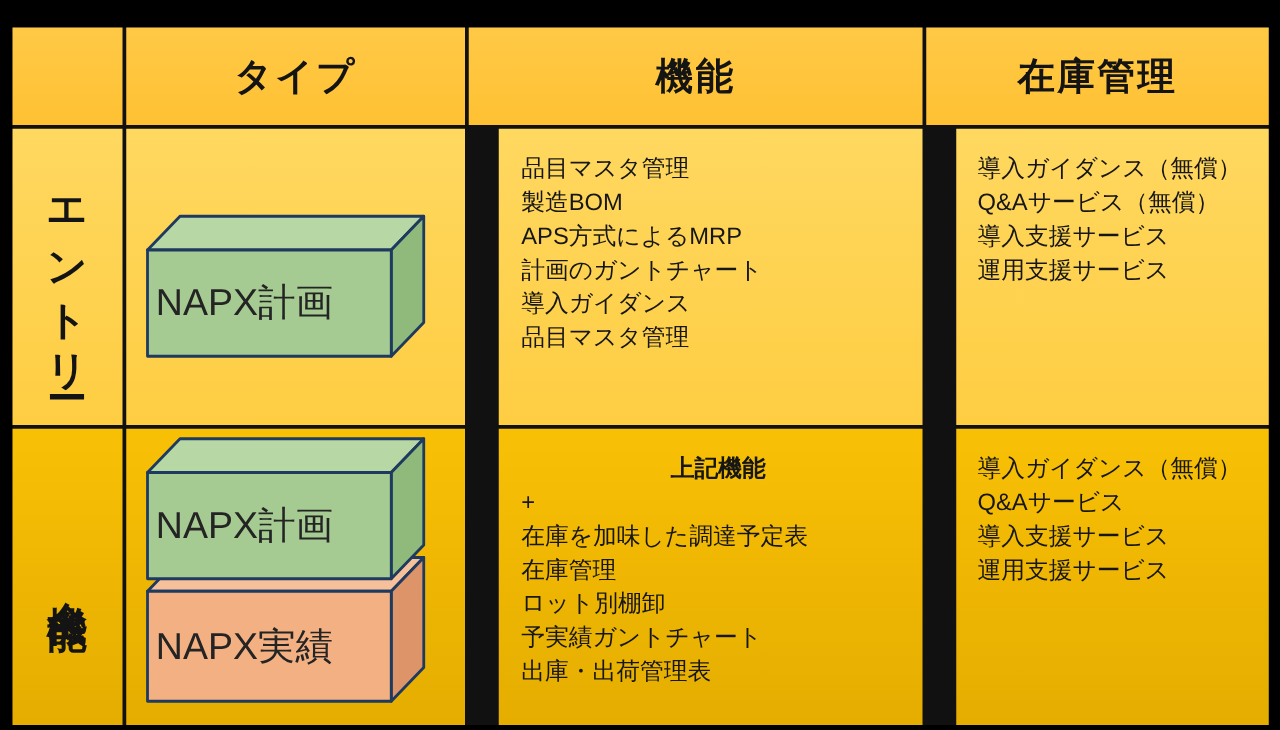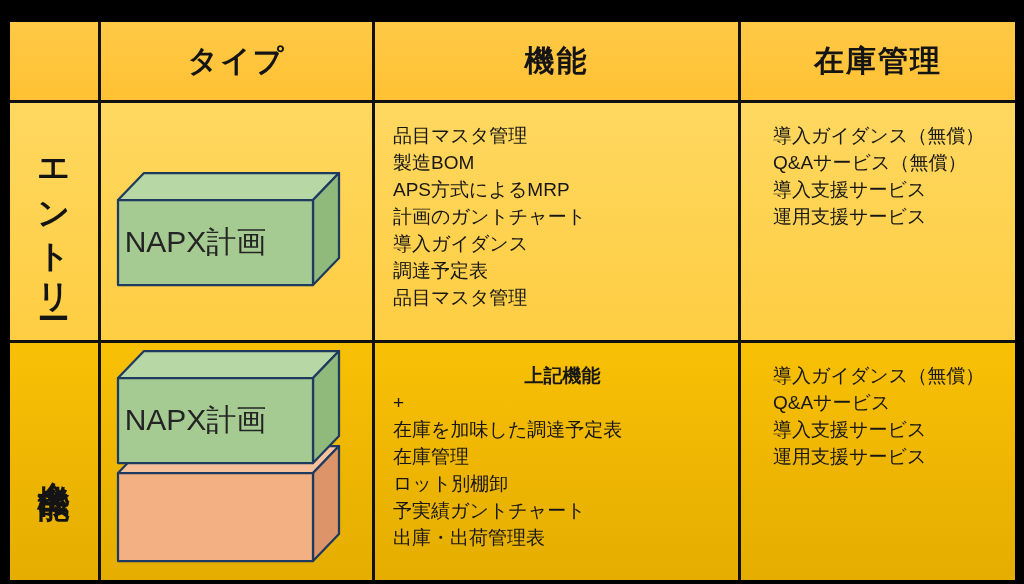--- a/index.html
+++ b/index.html
@@ -18,23 +18,23 @@
   }
   .cell{position:relative;box-sizing:border-box;}
   .bg-header{background:linear-gradient(180deg,var(--header_bg_top,#ffc946),var(--header_bg_bottom,#ffc133));}
   .bg-row1{background:linear-gradient(180deg,var(--row1_bg_top,#ffd860),var(--row1_bg_bottom,#fecd42));}
   .bg-row2{background:linear-gradient(180deg,var(--row2_bg_top,#f8c005),var(--row2_bg_bottom,#e5ad00));}
   .hdr{display:flex;align-items:center;justify-content:center;
        font-size:30px;font-weight:bold;letter-spacing:2px;color:#141414;}
   .vlabel-wrap{display:flex;align-items:center;justify-content:center;}
   .vlabel{writing-mode:vertical-rl;text-orientation:mixed;
           font-size:32px;font-weight:bold;letter-spacing:4px;color:#141414;line-height:1;}
-  .list{font-size:19px;line-height:27px;color:#161616;padding:19px 6px 0 18px;}
+  .list{font-size:19px;line-height:27px;color:#161616;padding:19px 6px 0 18px;margin-left:24px;}
   .list .line{white-space:nowrap;}
-  .svc{padding-left:32px;}
+  .svc{padding-left:17px;}
   .boxsvg{position:absolute;left:15px;}
   .boxsvg polygon{stroke:var(--outline,#1f3a5f);stroke-width:2.25;stroke-linejoin:round;}
   .p-green-top{fill:var(--green-top,#b7d7a5);}
   .p-green-front{fill:var(--green-front,#a5cb92);}
   .p-green-side{fill:var(--green-side,#8fba7c);}
   .p-orange-top{fill:var(--orange-top,#f6c09b);}
   .p-orange-front{fill:var(--orange-front,#f3b083);}
   .p-orange-side{fill:var(--orange-side,#dd9468);}
   .box-label{
     position:absolute;left:17px;width:155px;
@@ -71,21 +71,20 @@
     </svg>
     <div class="box-label" style="top:97px;height:85px;">NAPX計画</div>
   </div>
 
   <div class="cell bg-row1 list">
       <div class="line">品目マスタ管理</div>
       <div class="line">製造BOM</div>
       <div class="line">APS方式によるMRP</div>
       <div class="line">計画のガントチャート</div>
       <div class="line">導入ガイダンス</div>
-      <div class="line">調達予定表</div>
       <div class="line">品目マスタ管理</div>
     </div>
   <div class="cell bg-row1 list svc">
       <div class="line">導入ガイダンス（無償）</div>
       <div class="line">Q&amp;Aサービス（無償）</div>
       <div class="line">導入支援サービス</div>
       <div class="line">運用支援サービス</div>
     </div>
 
   <div class="cell bg-row2 vlabel-wrap">
@@ -97,20 +96,21 @@
       <polygon class="p-orange-top" points="2,29 28,2 223,2 197,29"></polygon>
       <polygon class="p-orange-side" points="197,29 223,2 223,90 197,117"></polygon>
       <polygon class="p-orange-front" points="2,29 197,29 197,117 2,117"></polygon>
     </svg>
     <svg class="boxsvg z2" style="top:6px;" width="228" height="118" viewBox="0 0 228 118">
       <polygon class="p-green-top" points="2,29 28,2 223,2 197,29"></polygon>
       <polygon class="p-green-side" points="197,29 223,2 223,87 197,114"></polygon>
       <polygon class="p-green-front" points="2,29 197,29 197,114 2,114"></polygon>
     </svg>
     <div class="box-label" style="top:35px;height:85px;">NAPX計画</div>
+    <div class="box-label" style="top:130px;height:88px;">NAPX実績</div>
   </div>
 
   <div class="cell bg-row2 list">
       <div class="line" style="font-weight: bold; text-align: center;">上記機能</div>
       <div class="line">+</div>
       <div class="line">在庫を加味した調達予定表</div>
       <div class="line">在庫管理</div>
       <div class="line">ロット別棚卸</div>
       <div class="line">予実績ガントチャート</div>
       <div class="line">出庫・出荷管理表</div>

